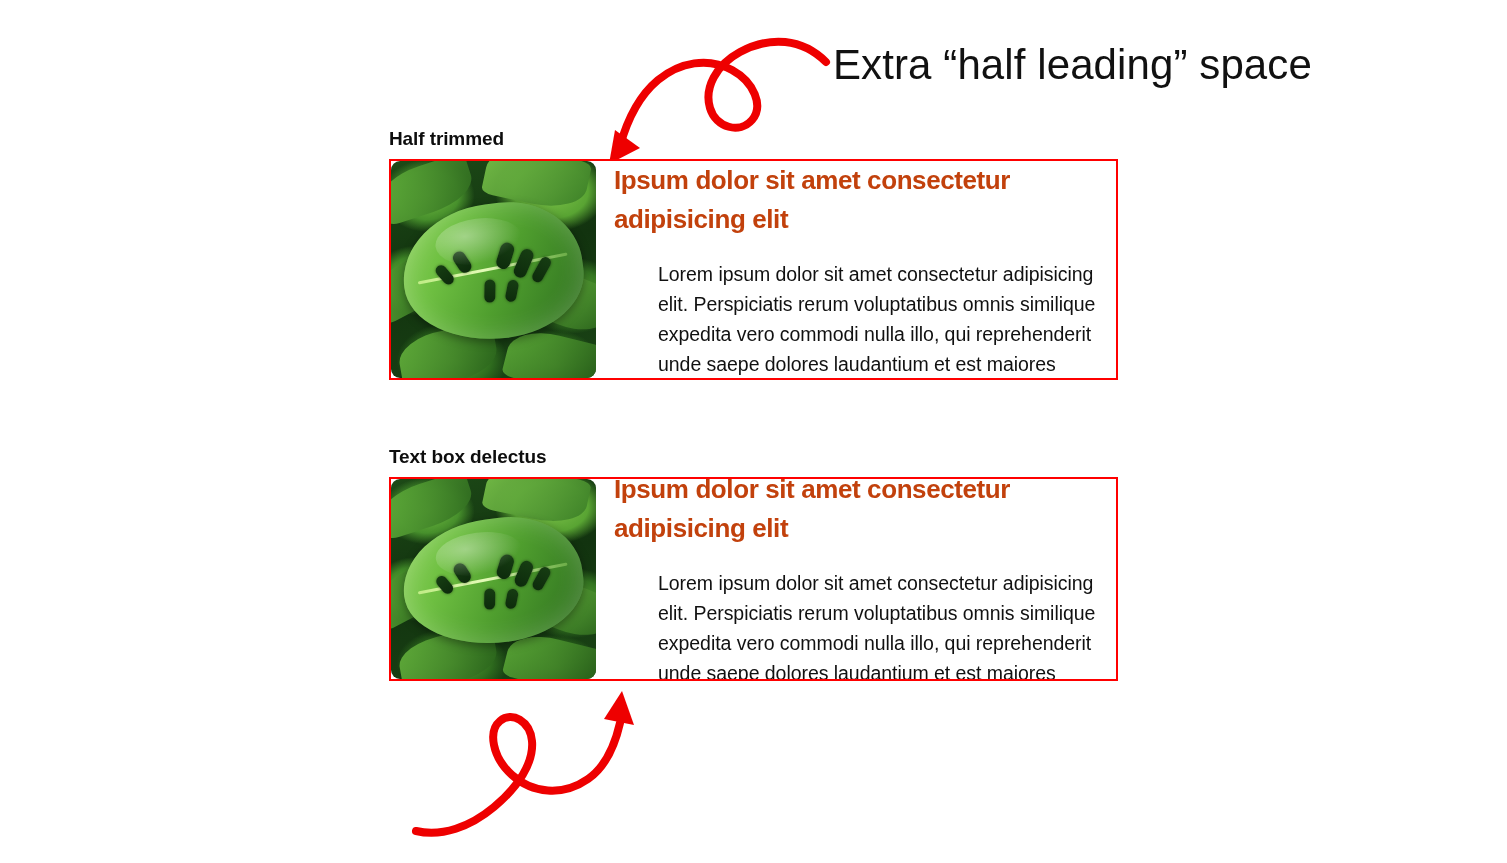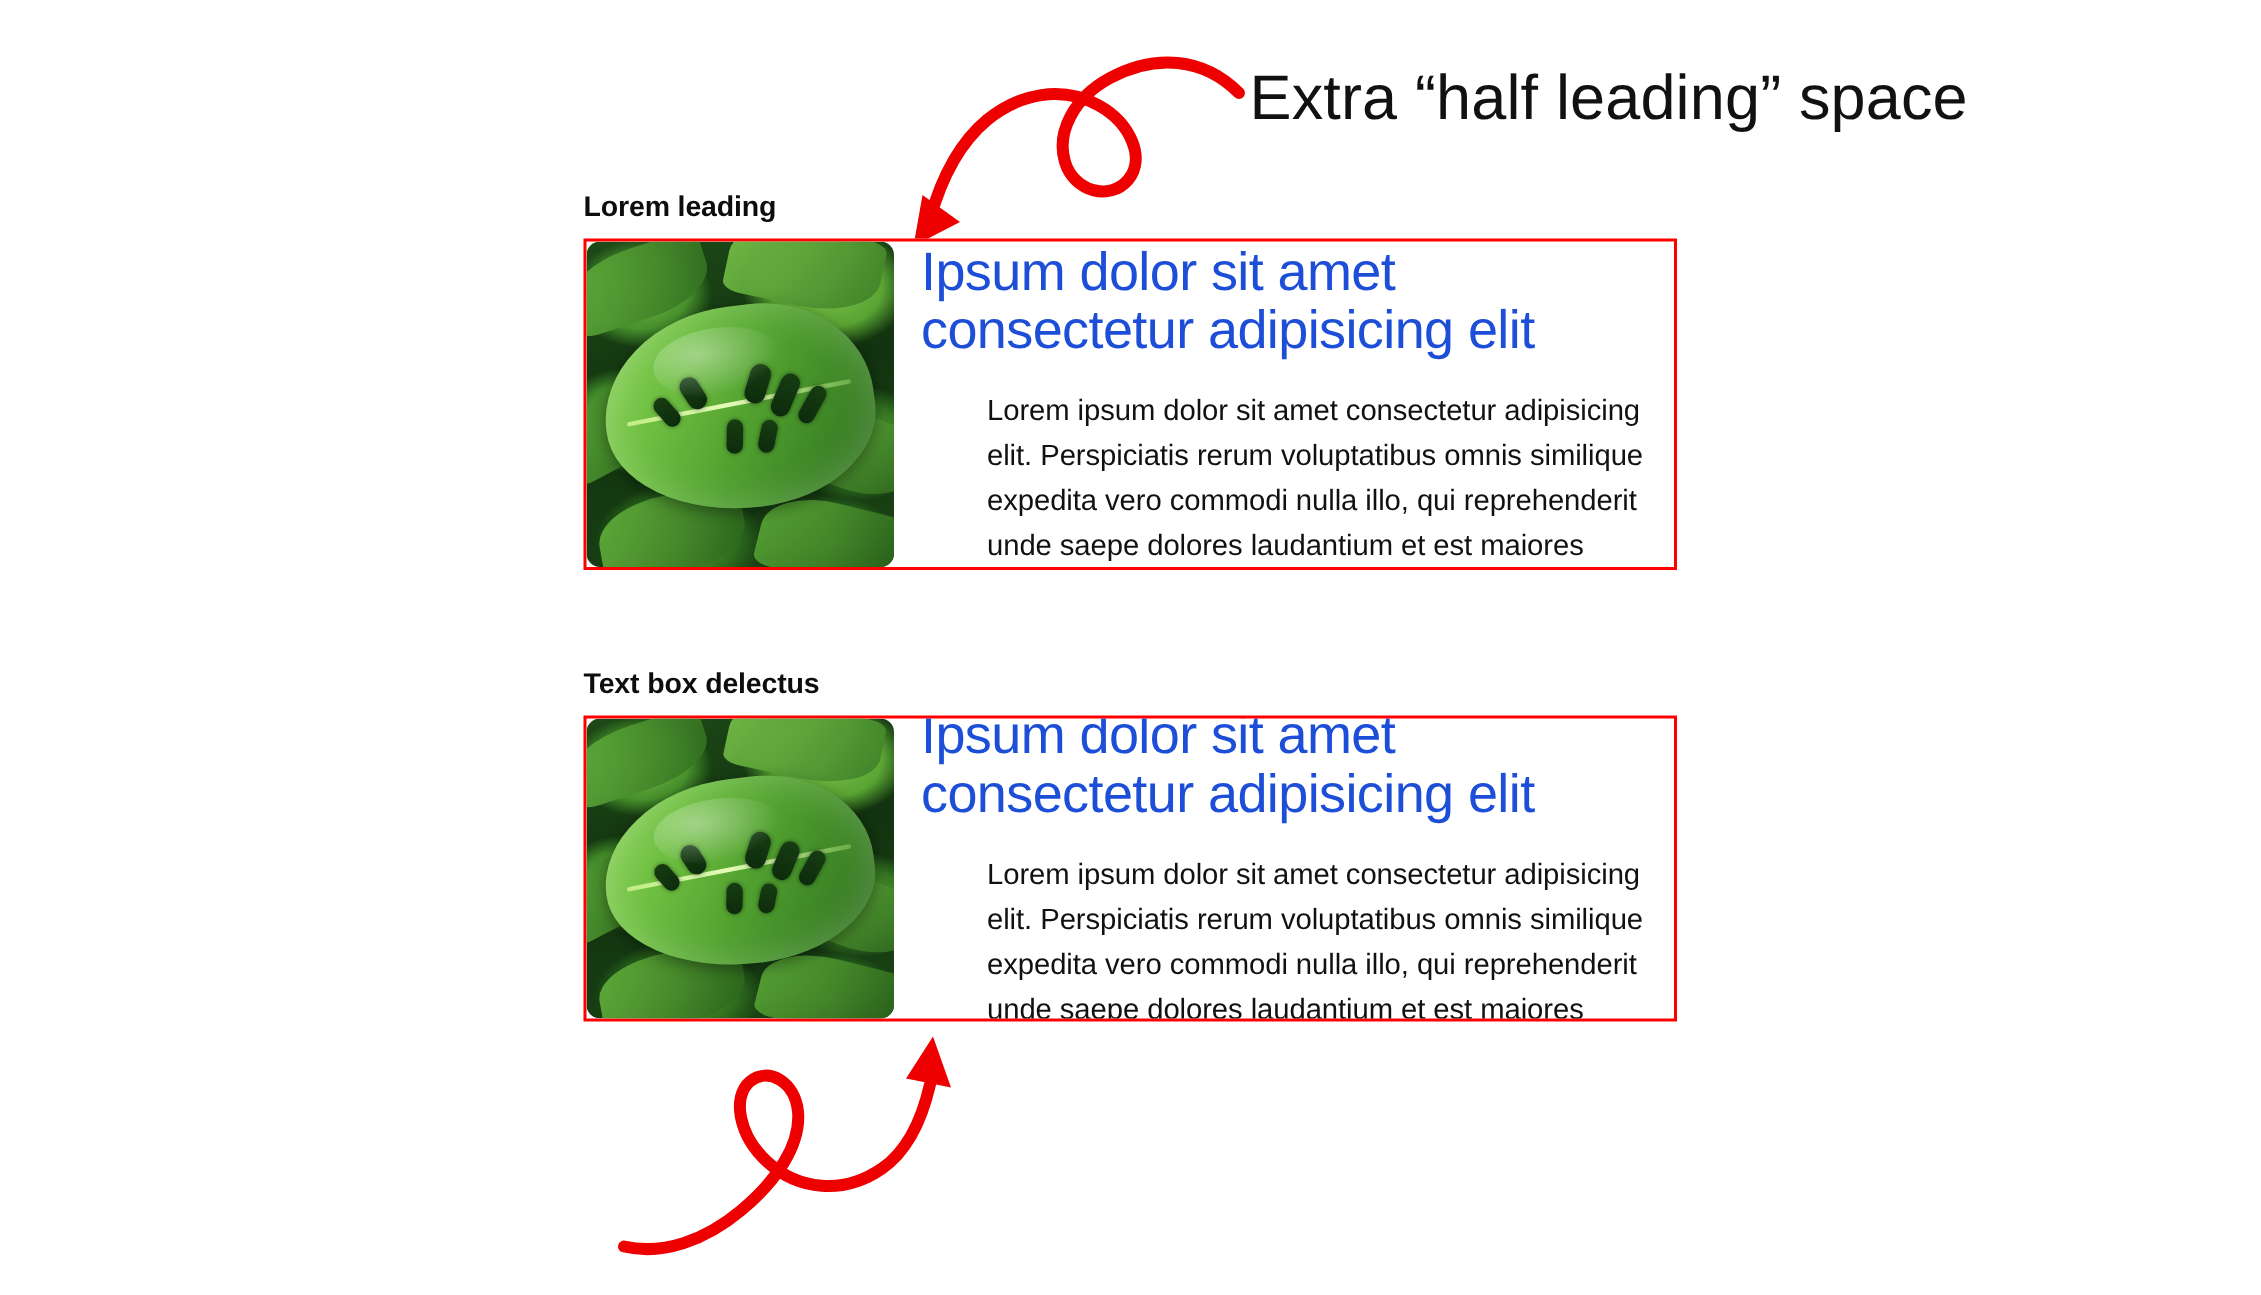--- a/index.html
+++ b/index.html
@@ -129,23 +129,23 @@
 
   
   .card-text {
     flex: 1 1 auto;
     padding-left: 18px;
     padding-right: 10px;
     min-width: 0;
   }
   .card-head {
     font-family: "Liberation Sans", sans-serif;
-    font-weight: 400;
-    font-size: 36px;
-    color: #1d4ed8;
+    font-weight: 700;
+    font-size: 26px;
+    color: #c2410c;
     letter-spacing: -0.4px;
   }
   .card-body {
     font-family: "Liberation Sans", sans-serif;
     font-weight: 400;
     font-size: 19.5px;
     color: #111111;
     letter-spacing: -0.05px;
     margin-left: 44px;
   }
@@ -170,21 +170,21 @@
 
   <div class="annot" id="annot-top">Extra “half leading” space</div>
 
   <svg id="arrow-top" class="arrow-svg" viewBox="0 0 250 152">
     <path d="M238 40 C214 16, 182 14, 152 30 C128 43, 116 66, 122 86
              C128 106, 152 112, 164 98 C176 84, 166 60, 144 48
              C120 35, 92 40, 70 58 C52 73, 40 95, 32 124" fill="none" stroke="#ee0000" stroke-width="8" stroke-linecap="round" stroke-linejoin="round"></path>
     <path d="M21 142 L27 108 L52 126 Z" fill="#ee0000"></path>
   </svg>
 
-  <div class="section-label" id="label-1">Lorem leading</div>
+  <div class="section-label" id="label-1">Half trimmed</div>
 
   <div class="card" id="card-half">
     <div class="card-photo">
       <div class="leafbg"></div>
       <div class="blade b1"></div>
       <div class="blade b2"></div>
       <div class="blade b3"></div>
       <div class="blade b4"></div>
       <div class="blade b5"></div>
       <div class="blade b6"></div>

